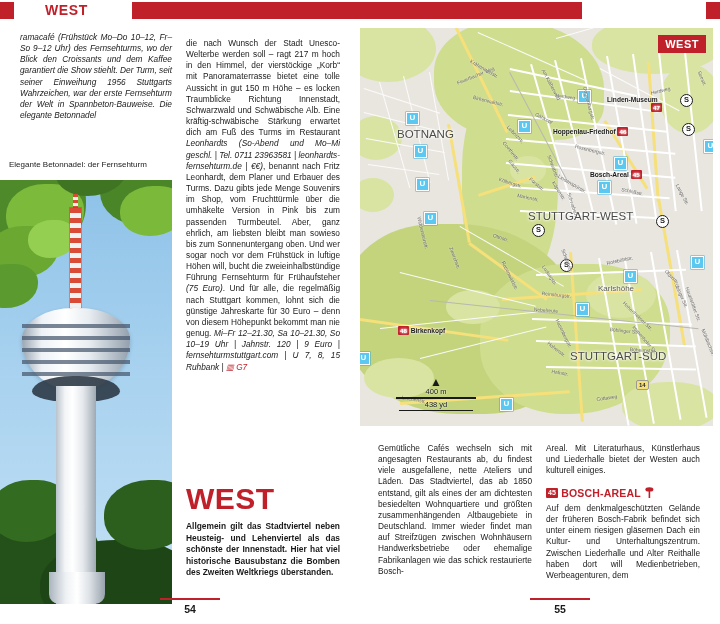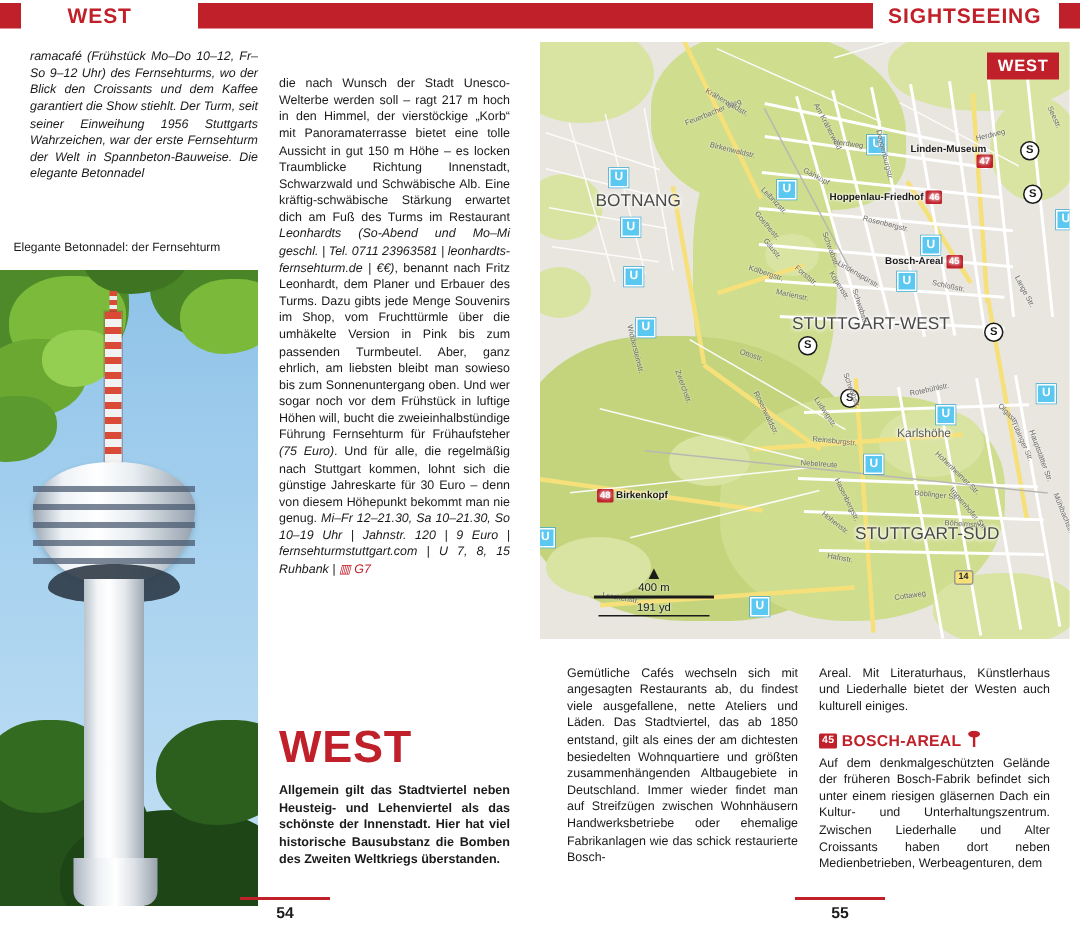--- a/index.html
+++ b/index.html
@@ -18,21 +18,21 @@
     position:absolute;top:1px;height:19px;line-height:19px;
     color:#c0202a;font-weight:bold;font-size:14px;letter-spacing:.6px;
     font-family:"Liberation Sans", sans-serif;
   }
   
   .col{position:absolute;font-size:8.3px;line-height:11.15px;color:#1a1a1a;text-align:justify;}
   .col p{margin:0;}
   .col i, .col em{font-style:italic;}
   
   #col-l1{left:20px;top:32px;width:152px;}
-  #col-l2{left:186px;top:38px;width:154px;margin-top:12px;}
+  #col-l2{left:186px;top:38px;width:154px;}
   
   .photo{position:absolute;left:0;top:180px;width:172px;height:424px;overflow:hidden;}
   .photo-sky{position:absolute;inset:0;background:linear-gradient(#8ec2e8 0%, #a8d2ef 45%, #c3e0f5 100%);}
   .leaf{position:absolute;border-radius:50% 40% 55% 45%;}
   .tower-shaft{
     position:absolute;left:56px;top:206px;width:40px;height:218px;
     background:linear-gradient(90deg,#b9c3cc 0%,#f2f4f6 22%,#ffffff 42%,#e4e8ec 68%,#9fa9b3 100%);
   }
   .tower-basebend{
     position:absolute;left:49px;top:392px;width:56px;height:32px;
@@ -141,21 +141,20 @@
     color:#2a2a2a;font-size:6px;font-weight:bold;padding:0 2px;line-height:8px;
   }
 </style>
 </head>
 <body>
 
 <div class="runhead">
   <div class="rh-tick" style="left:0px;width:14px;"></div>
   <div class="rh-label" style="left:45px;">WEST</div>
   <div class="rh-bar" style="left:132px;width:450px;"></div>
-  <div class="rh-label" style="left:592px;">SIGHTSEEING</div>
   <div class="rh-tick" style="left:706px;width:14px;"></div>
 </div>
 
 <div class="col" id="col-l1">
   <p><em>ramacafé (Frühstück Mo–Do 10–12, Fr–So 9–12 Uhr) des Fernsehturms, wo der Blick den Croissants und dem Kaffee garantiert die Show stiehlt. Der Turm, seit seiner Einweihung 1956 Stuttgarts Wahrzeichen, war der erste Fernsehturm der Welt in Spannbeton-Bauweise. Die elegante Betonnadel</em></p>
 </div>
 
 <div class="photo">
   <div class="photo-sky"></div>
 
@@ -196,21 +195,21 @@
 
 <div class="col" id="col-r1">Gemütliche Cafés wechseln sich mit angesagten Restaurants ab, du findest viele ausgefallene, nette Ateliers und Läden. Das Stadtviertel, das ab 1850 entstand, gilt als eines der am dichtesten besiedelten Wohnquartiere und größten zusammenhängenden Altbaugebiete in Deutschland. Immer wieder findet man auf Streifzügen zwischen Wohnhäusern Handwerksbetriebe oder ehemalige Fabrikanlagen wie das schick restaurierte Bosch-</div>
 <div class="col" id="col-r2">Areal. Mit Literaturhaus, Künstlerhaus und Liederhalle bietet der Westen auch kulturell einiges.</div>
 
 <div class="poi-head">
   <span class="poi-num">45</span><span>BOSCH-AREAL</span><span class="poi-pict"><svg width="9" height="11" viewBox="0 0 9 11">
         <rect x="3.6" y="3" width="1.6" height="8" fill="#c0202a"></rect>
         <ellipse cx="4.4" cy="2.4" rx="4" ry="2.2" fill="#c0202a"></ellipse>
       </svg></span>
 </div>
-<div class="col" id="col-r2b">Auf dem denkmalgeschützten Gelände der früheren Bosch-Fabrik befindet sich unter einem riesigen gläsernen Dach ein Kultur- und Unterhaltungszentrum. Zwischen Liederhalle und Alter Croissants haben dort neben Medienbetrieben, Werbeagenturen, dem</div>
+<div class="col" id="col-r2b">Auf dem denkmalgeschützten Gelände der früheren Bosch-Fabrik befindet sich unter einem riesigen gläsernen Dach ein Kultur- und Unterhaltungszentrum. Zwischen Liederhalle und Alter Reithalle haben dort will Medienbetrieben, Werbeagenturen, dem</div>
 
 <div class="map">
 
   <div class="map-urban" style="left:0;top:0;width:353px;height:398px;"></div>
 
   <div class="map-green" style="left:74px;top:-8px;width:170px;height:120px;border-radius:45% 60% 30% 50%;"></div>
   <div class="map-green" style="left:102px;top:56px;width:96px;height:210px;border-radius:40% 44% 50% 46%;"></div>
   <div class="map-green dark" style="left:-16px;top:196px;width:236px;height:190px;border-radius:38% 52% 40% 48%;"></div>
   <div class="map-green" style="left:120px;top:236px;width:190px;height:150px;border-radius:46% 40% 52% 44%;"></div>
   <div class="map-green soft" style="left:-20px;top:-12px;width:96px;height:66px;border-radius:50%;"></div>
@@ -367,21 +366,21 @@
       <div class="streetname" style="left: 186px; top: 236px; transform: rotate(56deg);">Ludwigstr.</div>
       <div class="streetname" style="left: 112px; top: 30px; transform: rotate(30deg);">Kräherwaldstr.</div>
     </div>
 
   <div class="map-badge">WEST</div>
 
   <div class="scalebar">
     <div class="arrow">▲</div>
     <div class="t">400 m</div>
     <div class="bar"></div>
-    <div class="t">191 yd</div>
+    <div class="t">438 yd</div>
     <div class="bar" style="width:92%;margin-left:4%;"></div>
   </div>
 </div>
 
 <div class="folio" id="folio-left">
   <div class="rule"></div>
   <div class="num">54</div>
 </div>
 <div class="folio" id="folio-right">
   <div class="rule"></div>

